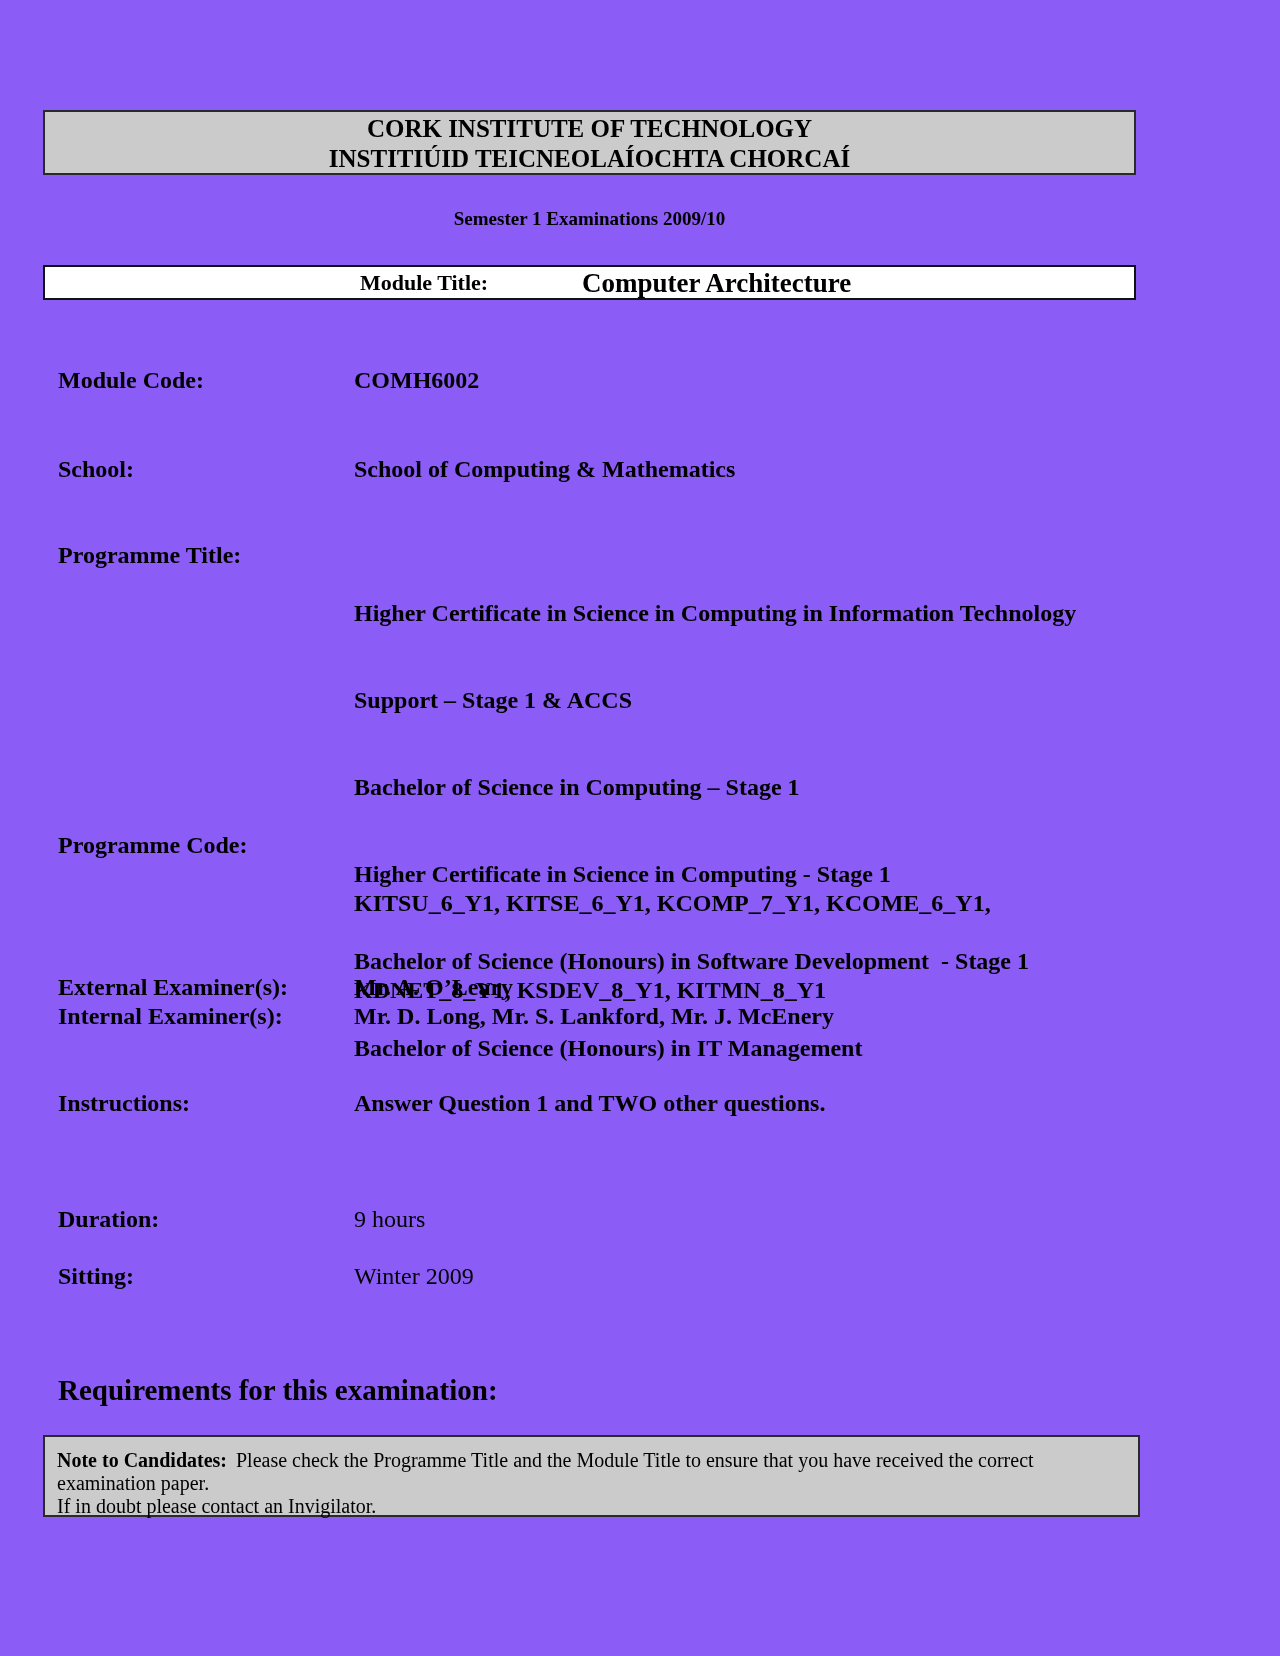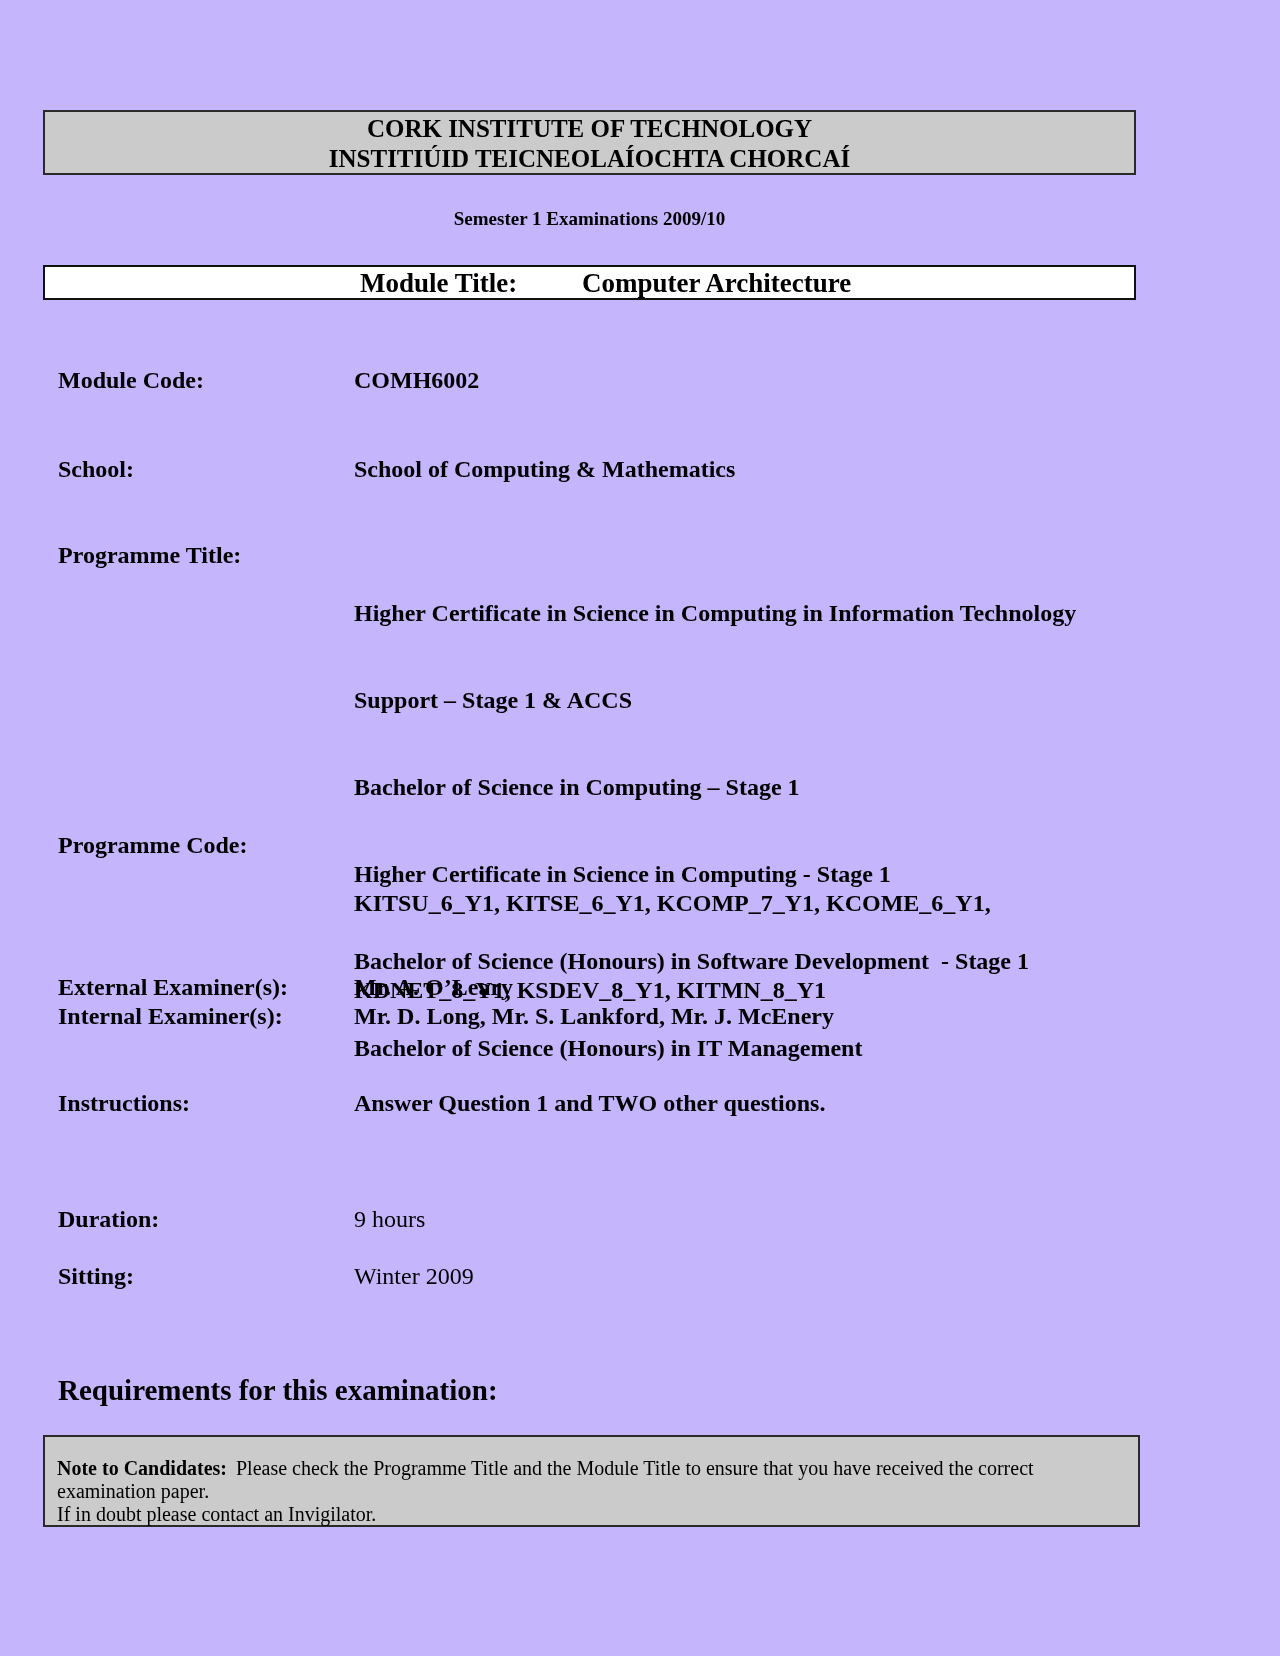--- a/index.html
+++ b/index.html
@@ -4,21 +4,21 @@
 <style>
   html, body {
     margin: 0;
     padding: 0;
     background: #ffffff;
   }
   #page {
     position: relative;
     width: 1280px;
     height: 1656px;
-    background: #c4b5fd;
+    background: #8b5cf6;
     font-family: "Liberation Serif", serif;
     color: #000000;
     overflow: hidden;
   }
   .graybox {
     position: absolute;
     box-sizing: border-box;
     background: var(--box-fill, #cbcbcb);
     border: 2px solid var(--box-border, #2a2a2a);
   }
@@ -51,21 +51,21 @@
     width: 1093px;
     height: 35px;
     background: #ffffff;
     border: 2px solid #111111;
   }
   #module-title-box .mt-label {
     position: absolute;
     left: 315px;
     top: 1px;
     font-weight: bold;
-    font-size: 27px;
+    font-size: 22px;
     line-height: 30px;
   }
   #module-title-box .mt-value {
     position: absolute;
     left: 537px;
     top: 1px;
     font-weight: bold;
     font-size: 27px;
     line-height: 30px;
   }
@@ -101,24 +101,24 @@
     left: 58px;
     top: 1376px;
     font-weight: bold;
     font-size: 29px;
     line-height: 29px;
   }
   #note-box {
     left: 43px;
     top: 1435px;
     width: 1097px;
-    height: 92px;
+    height: 82px;
     font-size: 20px;
     line-height: 23px;
-    padding: 20px 12px;
+    padding: 12px 12px;
   }
   #note-box .note-label {
     font-weight: bold;
     margin-right: 9px;
   }
 </style>
 </head>
 <body>
 
 <div id="page">

